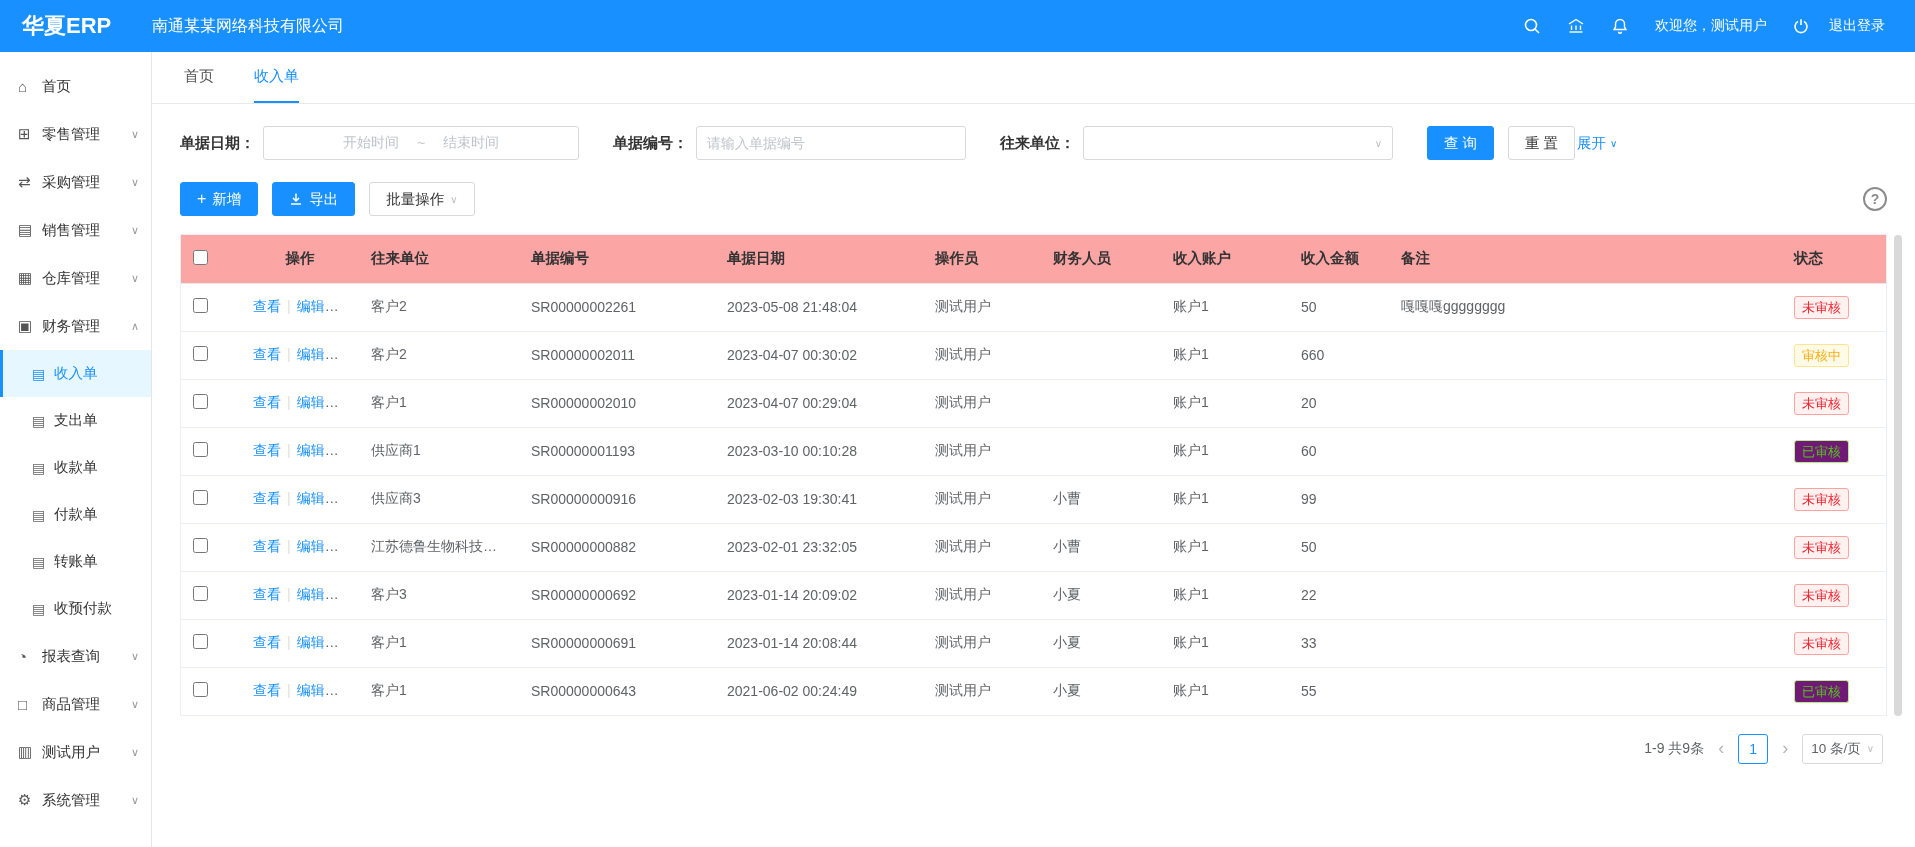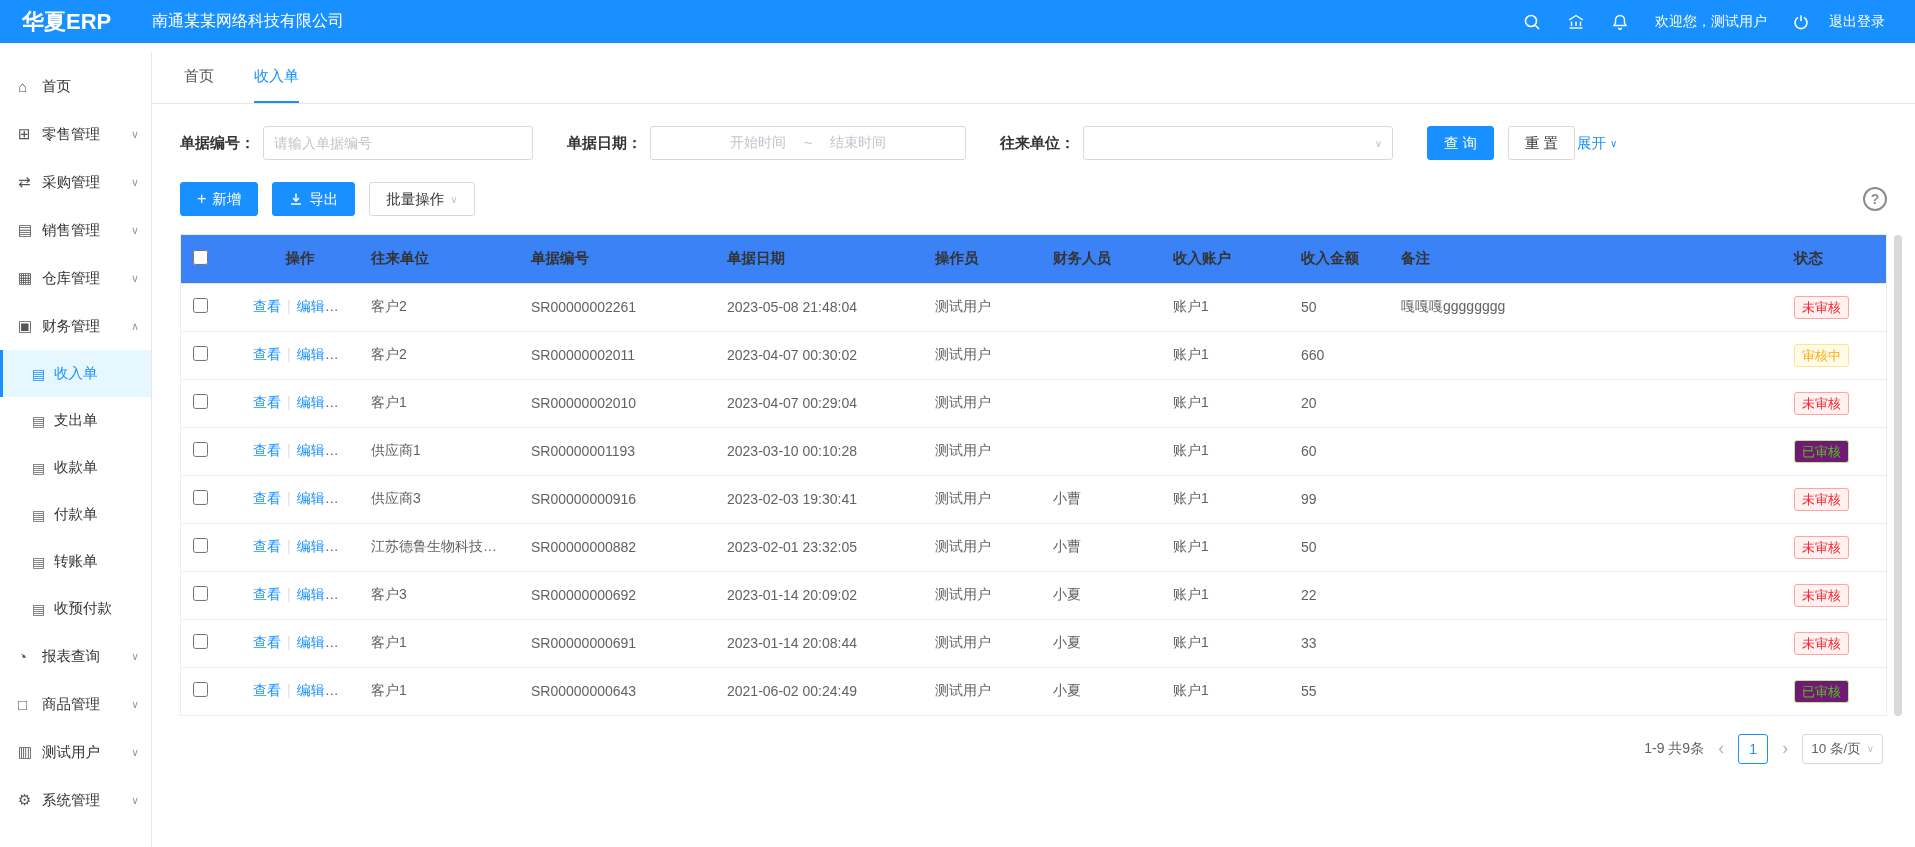--- a/index.html
+++ b/index.html
@@ -3,21 +3,21 @@
 <meta charset="utf-8">
 <style>
   * { box-sizing: border-box; margin: 0; padding: 0; }
   html, body { width: 1915px; height: 847px; overflow: hidden; }
   body {
     font-family: "Liberation Sans", "DejaVu Sans", sans-serif;
     font-size: 14px; color: #333; background: #fff;
   }
   
   .topbar {
-    position: fixed; top: 0; left: 0; right: 0; height: 43px;
+    position: fixed; top: 0; left: 0; right: 0; height: 52px;
     background: #1890ff; color: #fff; display: flex; align-items: center; z-index: 10;
   }
   .logo { width: 152px; font-size: 22px; font-weight: bold; padding-left: 22px; flex: none; }
   .company { font-size: 16px; }
   .topbar-right { margin-left: auto; display: flex; align-items: flex-end; gap: 26px; padding-right: 30px; font-size: 14px; }
   .tb-icon { display: inline-flex; align-items: center; cursor: pointer; }
   .logout { display: inline-flex; align-items: center; gap: 20px; cursor: pointer; font-family: Liberation Mono, monospace; }
   
   .sidebar {
     position: fixed; top: 52px; left: 0; bottom: 0; width: 152px;
@@ -81,21 +81,21 @@
   .toolbar-row .plus { font-size: 16px; line-height: 1; }
   .help-circle {
     margin-left: auto; width: 24px; height: 24px; border: 2px solid #8c8c8c; border-radius: 50%;
     color: #8c8c8c; display: flex; align-items: center; justify-content: center;
     font-size: 14px; font-weight: bold; cursor: pointer;
   }
   
   .table-wrap { position: relative; border: 1px solid #ebeef5; border-bottom: none; }
   table { width: 100%; border-collapse: collapse; table-layout: fixed; }
   th {
-    height: 48px; background: #3b82f6; font-weight: 600; font-size: 14.5px; color: #333;
+    height: 48px; background: #fca5a5; font-weight: 600; font-size: 14.5px; color: #333;
     text-align: left; padding: 0 12px; border-bottom: 1px solid #e8e8e8; white-space: nowrap;
   }
   td {
     height: 48px; font-size: 14px; color: #606266; padding: 0 12px;
     border-bottom: 1px solid #ebeef5; white-space: nowrap; overflow: hidden; text-overflow: ellipsis;
   }
   .col-actions { text-align: center; }
   .link { color: #1890ff; cursor: pointer; text-decoration: none; }
   .sep { color: #e0e0e0; margin: 0 6px; }
   .badge {
@@ -245,30 +245,30 @@
 <main class="main">
   <div class="tabbar">
       <div class="tab">首页</div>
       <div class="tab active">收入单</div>
     </div>
 
   <div class="content">
 
     <div class="filter-row">
       <div class="filter-group">
-        <span class="f-label">单据编号：</span>
-        <input class="f-input" type="text" placeholder="请输入单据编号" style="">
-      </div>
-      <div class="filter-group">
         <span class="f-label">单据日期：</span>
         <div class="date-range">
           <span>开始时间</span>
           <span>~</span>
           <span>结束时间</span>
         </div>
+      </div>
+      <div class="filter-group">
+        <span class="f-label">单据编号：</span>
+        <input class="f-input" type="text" placeholder="请输入单据编号" style="">
       </div>
       <div class="filter-group">
         <span class="f-label">往来单位：</span>
         <div class="select">
           <span class="chev-sm gray">∨</span>
         </div>
       </div>
       <button class="btn btn-primary">查 询</button>
       <button class="btn">重 置</button>
       <span class="expand-link">

